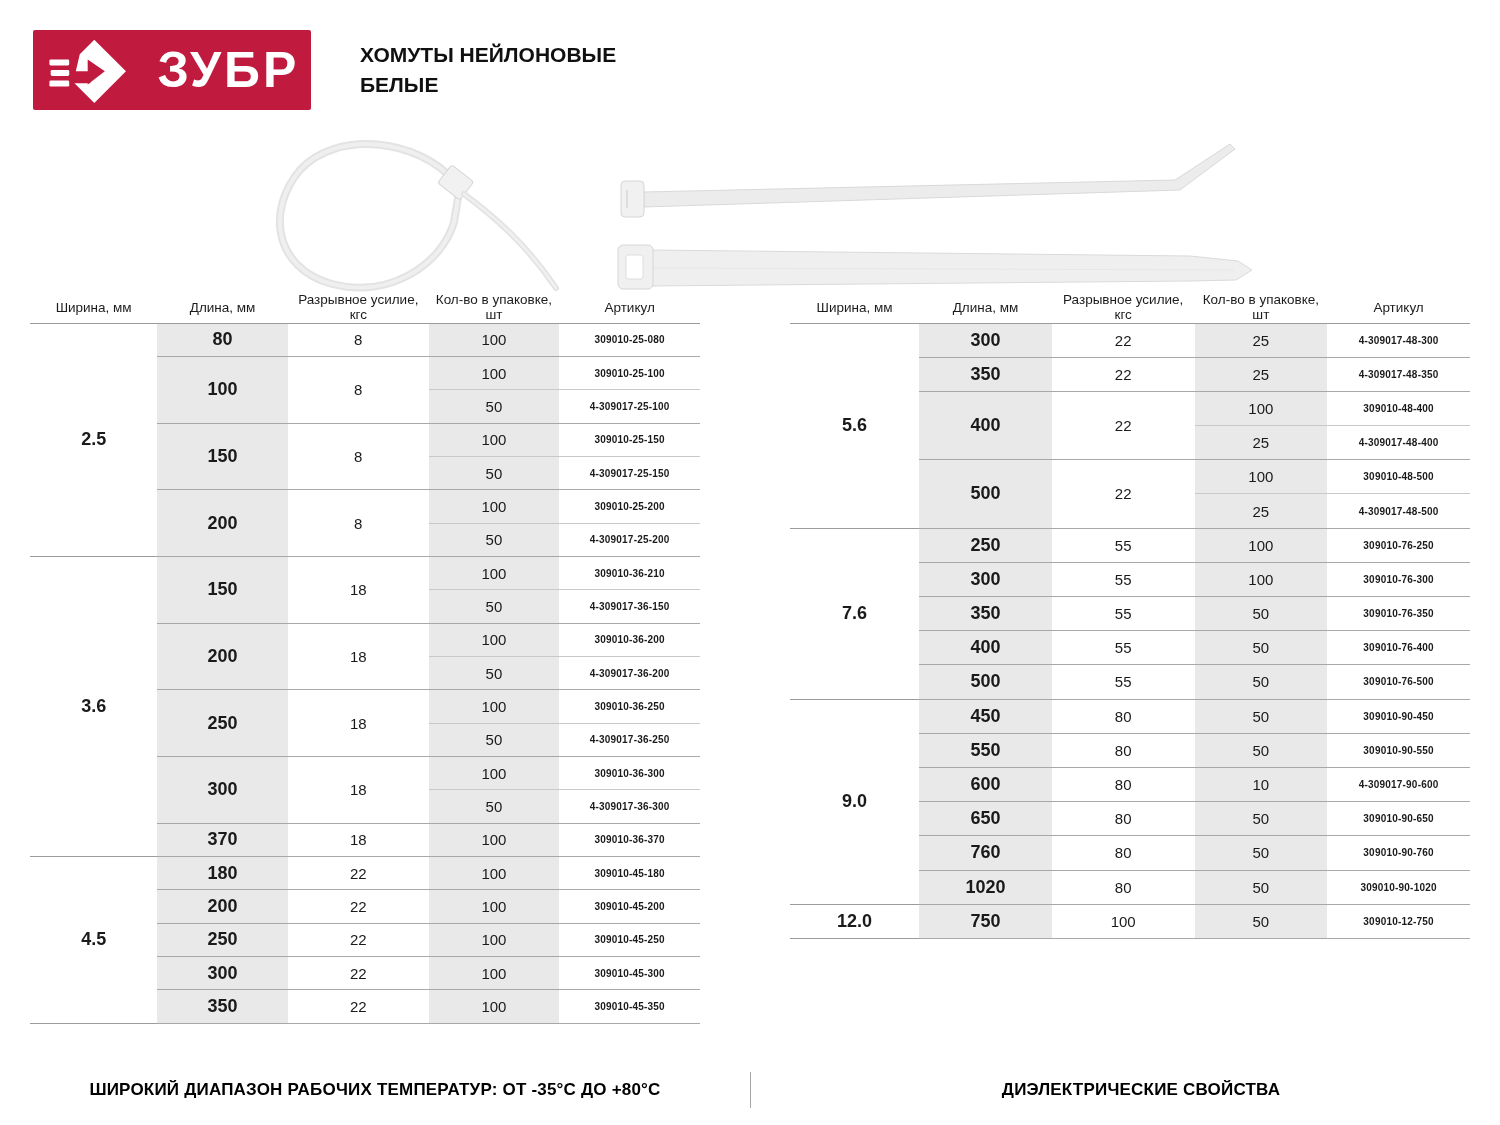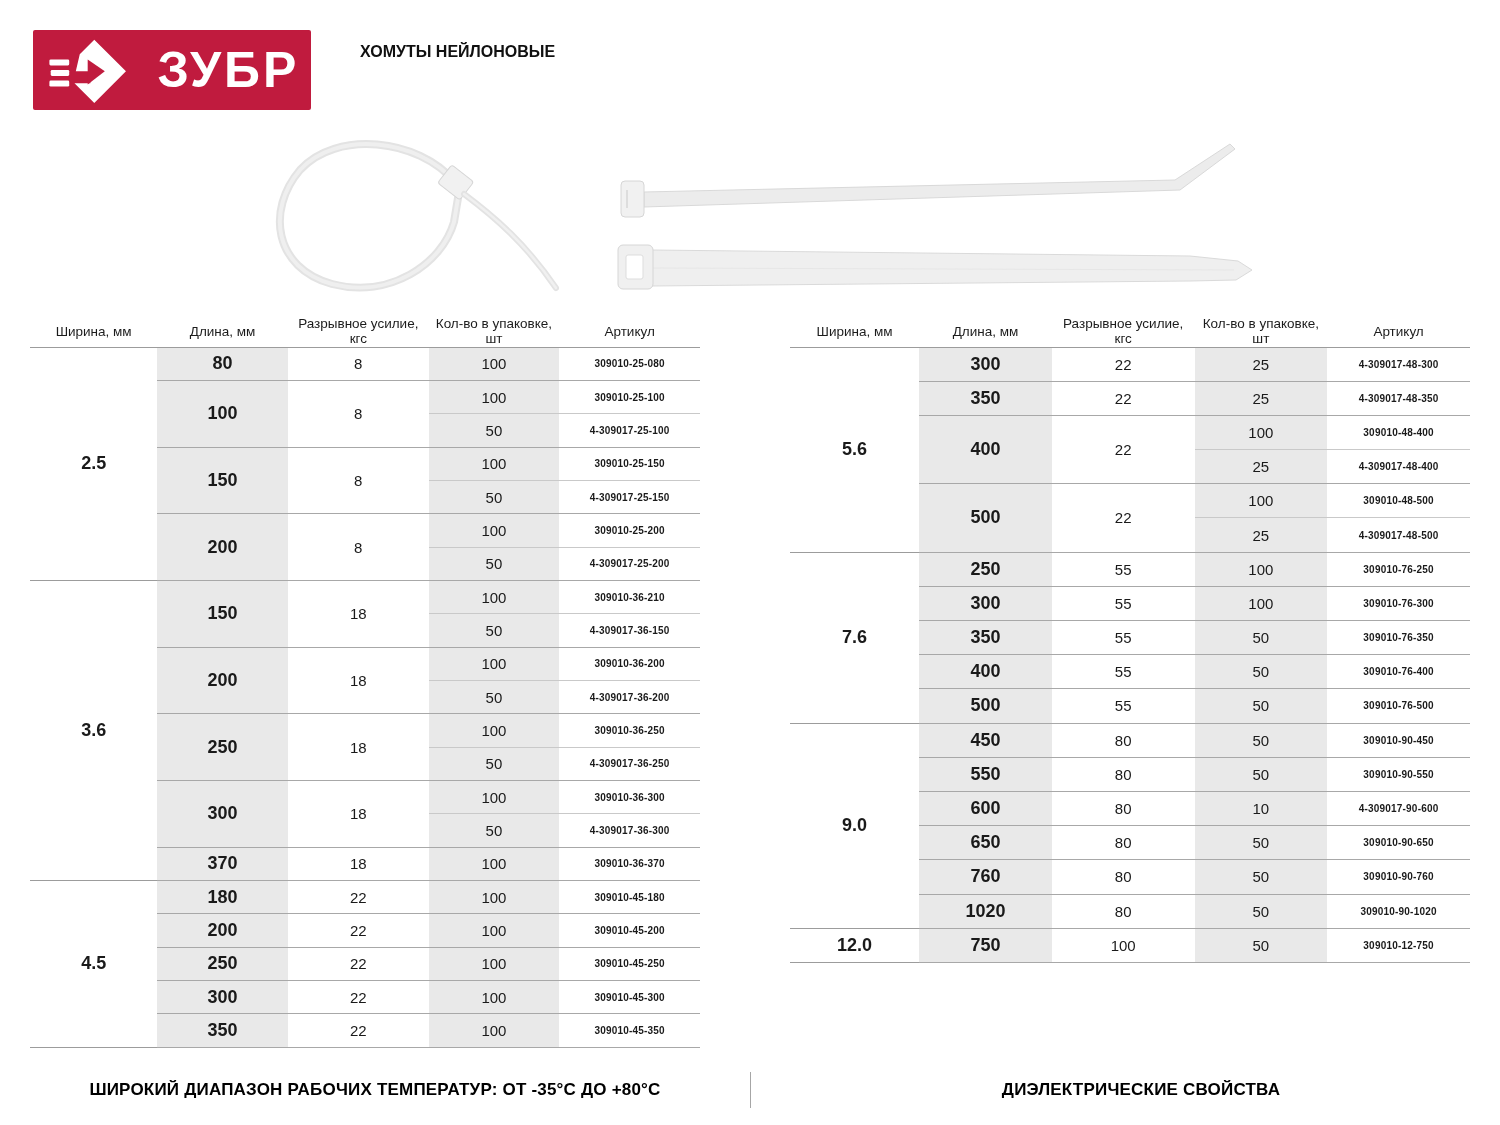--- a/index.html
+++ b/index.html
@@ -20,25 +20,25 @@
     position:absolute;left:33px;top:30px;width:278px;height:80px;
     background:var(--brand);border-radius:2px;
     display:flex;align-items:center;justify-content:center;gap:25px;
   }
   .logo .brand-text{
     color:#fff;font-weight:bold;font-size:50px;letter-spacing:3px;line-height:1;
     font-family:"Liberation Sans",sans-serif;
   }
   .title{
     position:absolute;left:360px;top:40px;
-    font-size:16px;font-weight:bold;line-height:1.45;color:#101010;
+    font-size:21px;font-weight:bold;line-height:1.45;color:#101010;
     text-transform:uppercase;
   }
   .photos{position:absolute;left:250px;top:130px;width:1100px;height:170px;}
-  .tbl{position:absolute;top:316px;}
+  .tbl{position:absolute;top:292px;}
   .tbl-left{left:30px;width:670px;}
   .tbl-right{left:790px;width:680px;}
   table.spec{border-collapse:collapse;table-layout:fixed;width:100%;}
   .spec th{
     font-weight:normal;font-size:13.5px;color:#1c1c1c;height:31px;
     border-bottom:1px solid var(--line-strong);
     text-align:center;vertical-align:middle;padding:0 2px;
   }
   .spec td{text-align:center;vertical-align:middle;padding:0;}
   .spec td.w{font-weight:bold;font-size:18px;border-bottom:1px solid var(--line-strong);background:#fff;}
@@ -66,20 +66,21 @@
     <rect x="2" y="50" width="28" height="9" rx="2" fill="#ffffff"></rect>
     <rect x="0" y="66" width="30" height="9" rx="2" fill="#ffffff"></rect>
     <path d="M68,4 L116,52 L68,100 L38,70 L62,70 L62,52 L40,52 L46,26 Z" fill="#ffffff"></path>
     <path d="M58,34 L84,52 L58,72 Z" fill="var(--brand)"></path>
   </svg>
   <span class="brand-text">ЗУБР</span>
 </div>
 
 <div class="title">
   <div>ХОМУТЫ НЕЙЛОНОВЫЕ</div>
+  <div>БЕЛЫЕ</div>
 </div>
 
 <svg class="photos" viewBox="0 0 1100 170" aria-hidden="true">
 
   <g>
     <path d="M205,52 C168,8 86,0 50,40 C16,80 24,138 82,154 C140,169 192,134 204,92 L208,68" fill="none" stroke="#e3e3e3" stroke-width="8" stroke-linecap="round"></path>
     <path d="M205,52 C168,8 86,0 50,40 C16,80 24,138 82,154 C140,169 192,134 204,92 L208,68" fill="none" stroke="#efefef" stroke-width="4" stroke-linecap="round"></path>
     <rect x="192" y="41" width="28" height="23" rx="3" fill="#f1f1f1" stroke="#d6d6d6" transform="rotate(38 206 52)"></rect>
     <path d="M214,64 C246,88 276,114 306,158" fill="none" stroke="#e3e3e3" stroke-width="6" stroke-linecap="round"></path>
     <path d="M214,64 C246,88 276,114 306,158" fill="none" stroke="#f0f0f0" stroke-width="2.5" stroke-linecap="round"></path>

